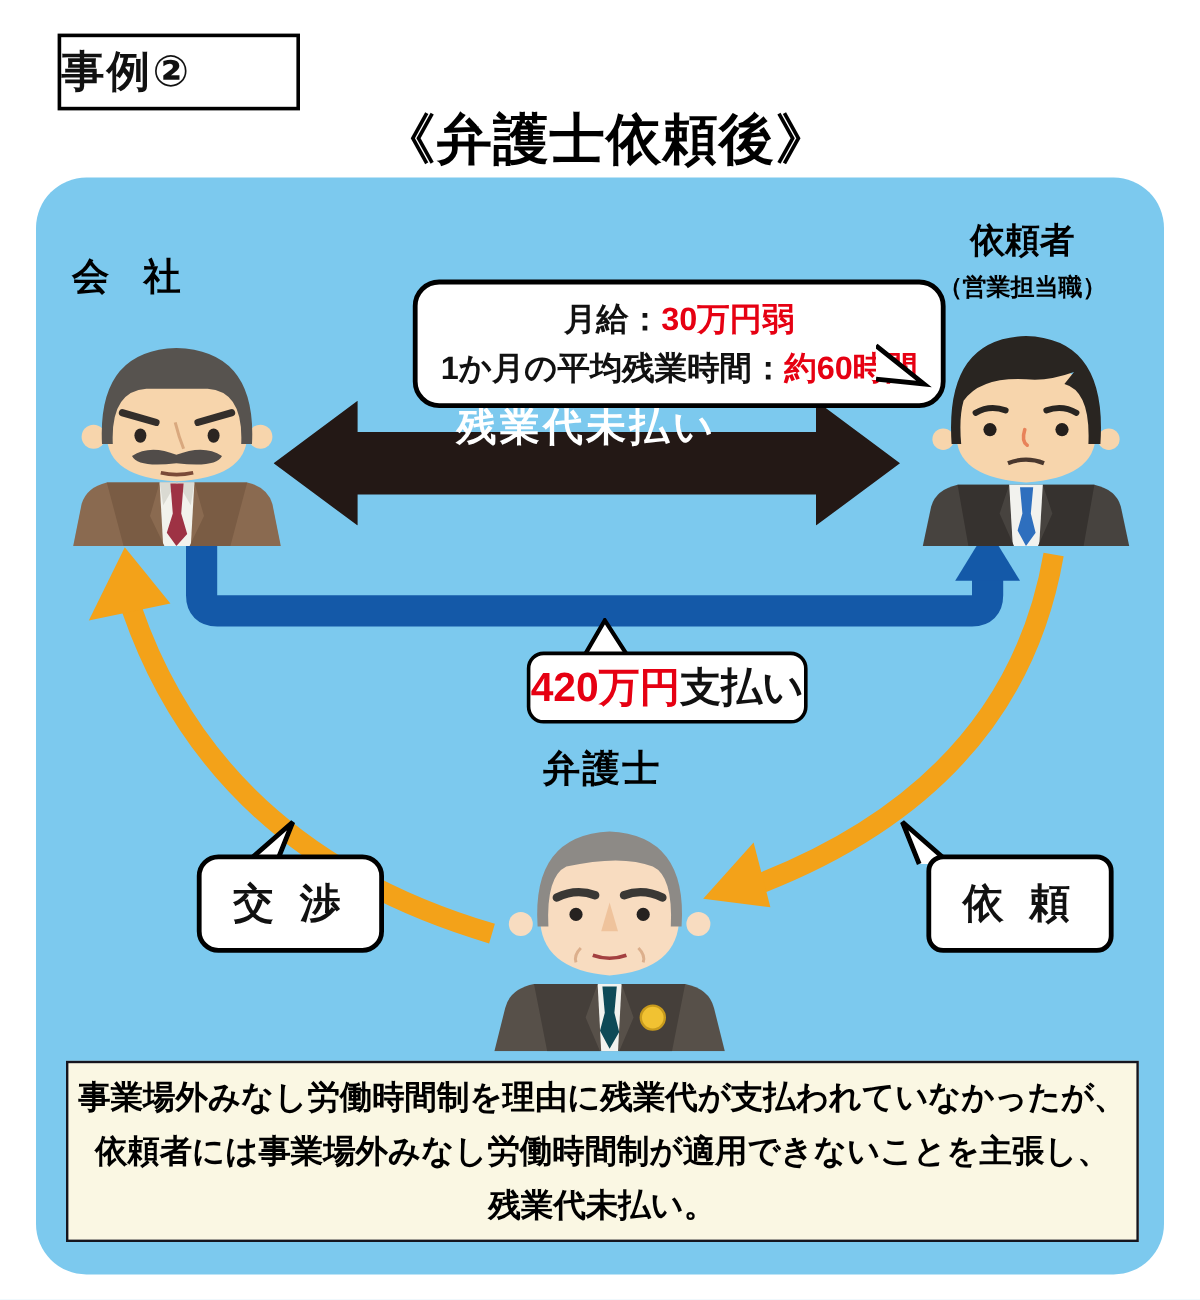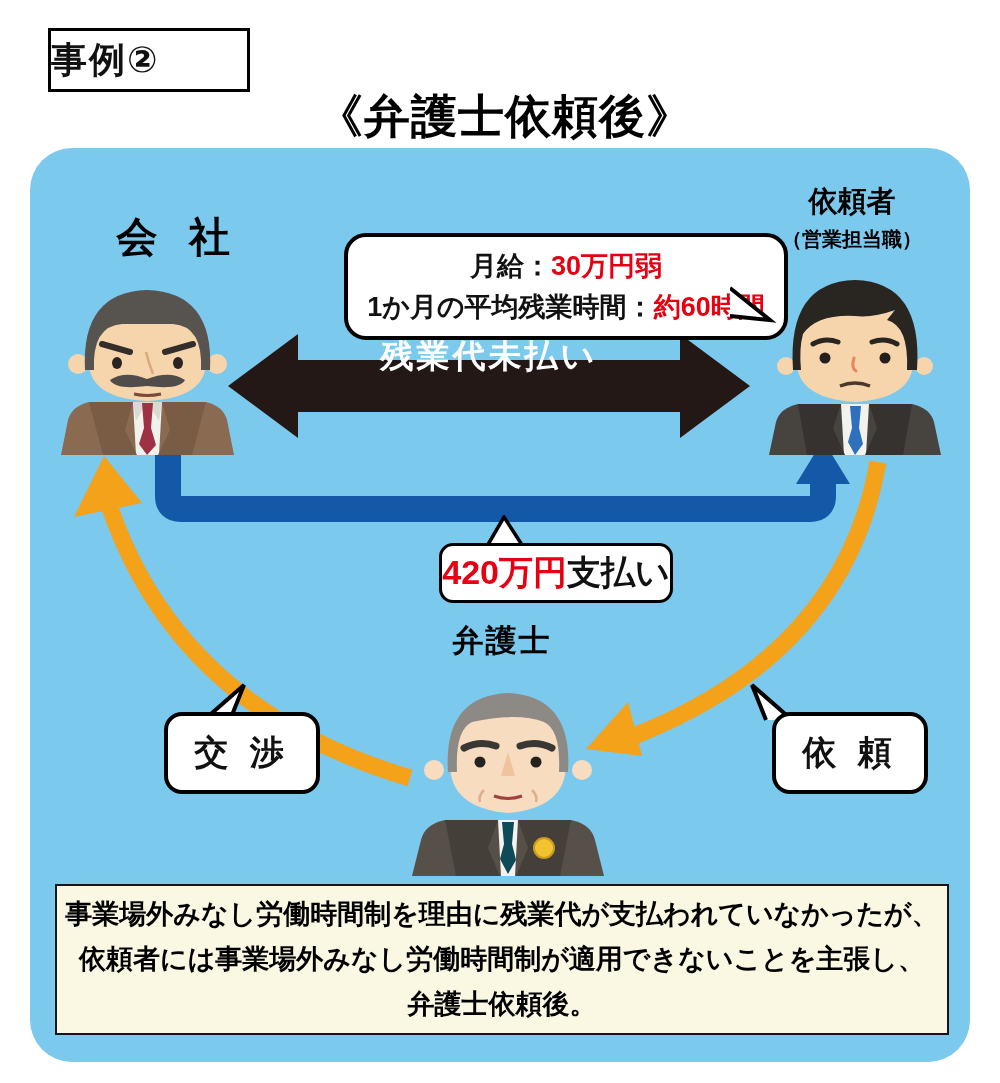--- a/index.html
+++ b/index.html
@@ -16,37 +16,37 @@
   }
   
   .main-title{
     left:0;top:86px;width:1010px;text-align:center;font-size:46px;letter-spacing:1px;color:#000;
   }
 
   
   .panel{left:30px;top:148px;width:940px;height:914px;background:#7CC9EE;border-radius:42px;}
 
   
-  .company-label{left:60px;top:210px;width:180px;text-align:right;font-size:41px;letter-spacing:10px;color:#000;}
+  .company-label{left:60px;top:210px;width:180px;text-align:left;font-size:31px;letter-spacing:10px;color:#000;}
   .client-label{left:752px;top:186px;width:200px;text-align:center;font-size:29px;color:#000;line-height:30px;}
   .client-sublabel{left:742px;top:226px;width:220px;text-align:center;font-size:20px;color:#000;}
   .lawyer-label{left:402px;top:620px;width:200px;text-align:center;font-size:31px;letter-spacing:2px;color:#000;}
 
   
   .bubble{
     background:#fff;border:4px solid #000;border-radius:22px;
     display:flex;flex-direction:column;align-items:center;justify-content:center;margin-left:44px;
   }
   .info-bubble{left:300px;top:233px;width:436px;height:99px;font-size:27px;line-height:41px;}
   .info-bubble .red{color:#E60012;}
   .payment-bubble{left:395px;top:543px;width:228px;height:54px;border-width:3px;border-radius:14px;font-size:34px;flex-direction:row;justify-content:center;}
   .payment-bubble .red{color:#E60012;}
   .small-bubble{width:148px;height:74px;border-radius:18px;font-size:34px;letter-spacing:6px;text-align:right;}
   .nego-bubble{left:120px;top:712px;}
-  .request-bubble{left:728px;top:712px;}
+  .request-bubble{left:728px;top:712px;border-radius:14px;}
   .tail{position:absolute;pointer-events:none;}
 
   
   .dispute-arrow{left:228px;top:334px;width:522px;height:104px;}
   .dispute-label{
     left:228px;top:334px;width:522px;height:104px;display:flex;align-items:flex-start;justify-content:center;
     color:#fff;font-size:33px;letter-spacing:3px;
   }
 
   
@@ -189,16 +189,16 @@
   <svg class="abs tail" style="left:744px;top:679px;" width="56" height="42" viewBox="0 0 56 42">
     <path d="M 48 41 L 8 6 L 22 41" fill="#fff" stroke="#000" stroke-width="4"></path>
   </svg>
   <div class="abs bubble small-bubble request-bubble">
     <span>依 頼</span>
   </div>
 
   <div class="abs summary-box">
     <div>事業場外みなし労働時間制を理由に残業代が支払われていなかったが、</div>
     <div>依頼者には事業場外みなし労働時間制が適用できないことを主張し、</div>
-    <div>弁護士依頼後。</div>
+    <div>残業代未払い。</div>
   </div>
 
 </div>
 
 </body></html>

